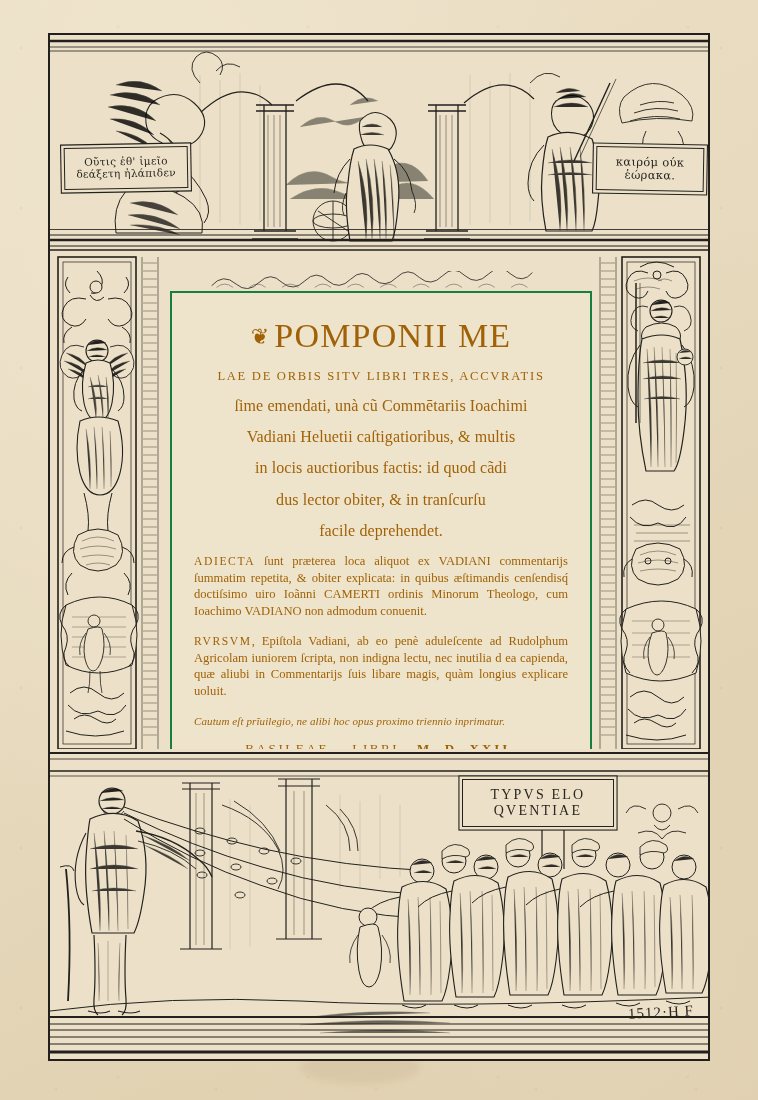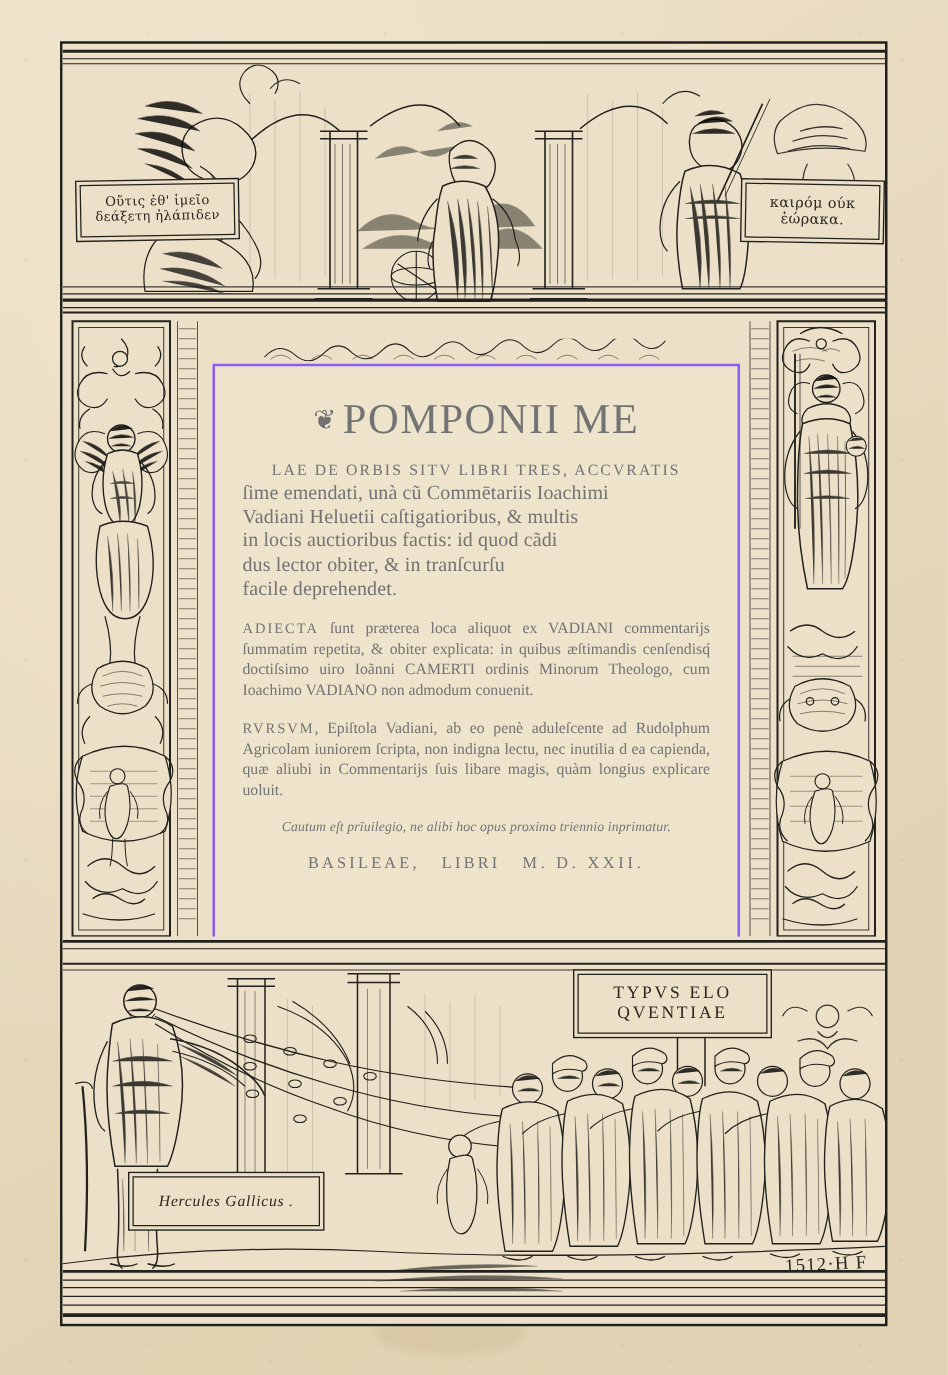--- a/index.html
+++ b/index.html
@@ -49,35 +49,35 @@
   .ital-lbl{font-family:"Liberation Serif", serif;font-style:italic;font-size:12.5px;letter-spacing:.6px;}
 
   #c-left {left:14px; top:112px; width:122px;height:40px;transform:rotate(-1deg);}
   #c-mid  {left:307px;top:10px;  width:116px;height:40px;}
   #c-right{left:546px;top:112px; width:106px;height:42px;transform:rotate(1deg);}
   #c-typus{left:412px;top:30px;  width:150px;height:46px;}
   #c-herc {left:56px; top:192px; width:148px;height:38px;}
 
   
   #tablet{position:absolute;left:124px;top:242px;width:416px;height:478px;
-    background:#eee4cc;border:2px solid #8b5cf6;box-sizing:border-box;
-    padding:26px 22px 14px 22px;color:#737373;}
+    background:#eee4cc;border:2px solid #15803d;box-sizing:border-box;
+    padding:26px 22px 14px 22px;color:#a16207;}
   #tabletwrap{position:absolute;left:172px;top:255px;width:420px;height:485px;}
   .cresting{position:absolute;left:0;top:0;width:100%;height:18px;}
 
   .ttl{font-size:34px;letter-spacing:1.2px;text-align:center;line-height:1;
        margin:0 0 3px 0;white-space:nowrap;}
   .ttl .fleur{font-size:22px;vertical-align:3px;margin-right:4px;}
   .capline{font-size:12.6px;letter-spacing:1.7px;text-align:center;margin:16px 0 1px;}
-  .bigline{font-size:16px;line-height:1.2;margin:0;letter-spacing:.1px;}
+  .bigline{font-size:16px;text-align:center;line-height:1.2;margin:12px;letter-spacing:.1px;}
   .para{font-size:12.6px;line-height:1.33;text-align:justify;margin:13px 0 0 0;}
   .para .sc{letter-spacing:1.6px;font-size:11.6px;}
-  .privi{font-style:italic;font-size:11px;text-align:center;margin:15px 0 0 0;letter-spacing:.1px;}
+  .privi{font-style:italic;font-size:11px;text-align:left;margin:15px 0 0 0;letter-spacing:.1px;}
   .imprint{font-size:13px;letter-spacing:2.6px;text-align:center;margin:14px 0 0 0;}
-  .imprint .yr{letter-spacing:3px;}
+  .imprint .yr{letter-spacing:3px;font-weight:bold;}
 
   
   #monogram{position:absolute;right:14px;bottom:38px;font-size:15px;color:#2a2620;
     font-family:"Liberation Serif",serif;letter-spacing:1px;transform:rotate(-3deg);}
 </style>
 </head>
 <body>
 
 <div id="page">
   <div class="grain"></div>
@@ -604,21 +604,18 @@
           <path d="M0 288 H662" stroke-width="1"></path>
           <path d="M0 295 H662" stroke-width="1"></path>
           <path d="M0 303 H662" stroke-width="3"></path>
         </g>
       </svg>
 
       <div class="cartouche" id="c-typus">
         <div class="roman-lbl">TYPVS ELO</div>
         <div class="roman-lbl">QVENTIAE</div>
       </div>
-      <div class="cartouche" id="c-herc">
-        <div class="ital-lbl">Hercules Gallicus .</div>
-      </div>
 
       <div id="monogram">1512·H F</div>
     </div>
 
   </div>
 </div>
 
 </body></html>

